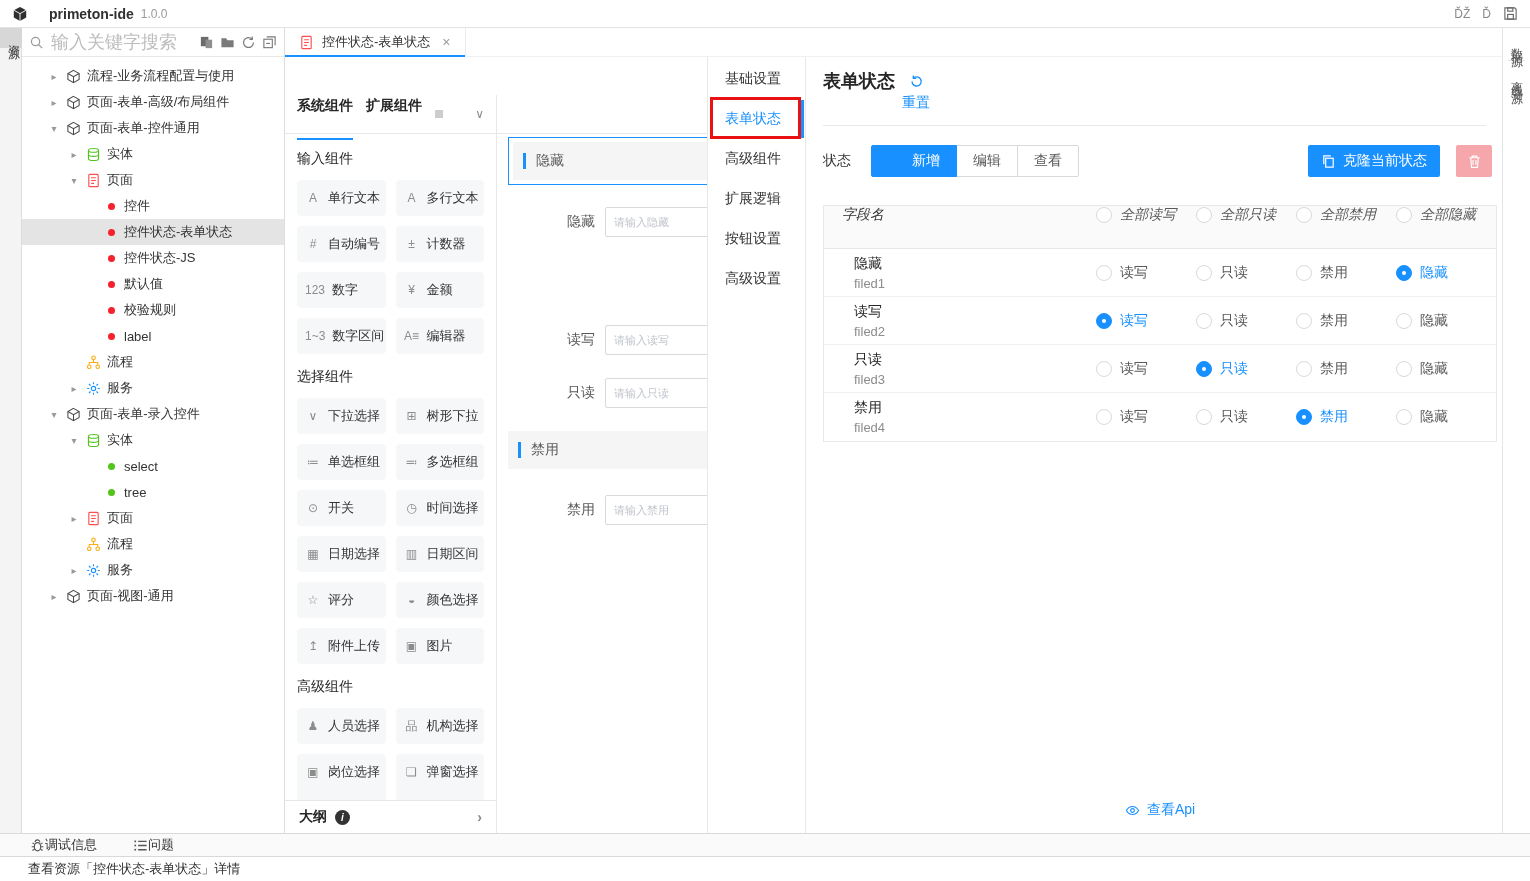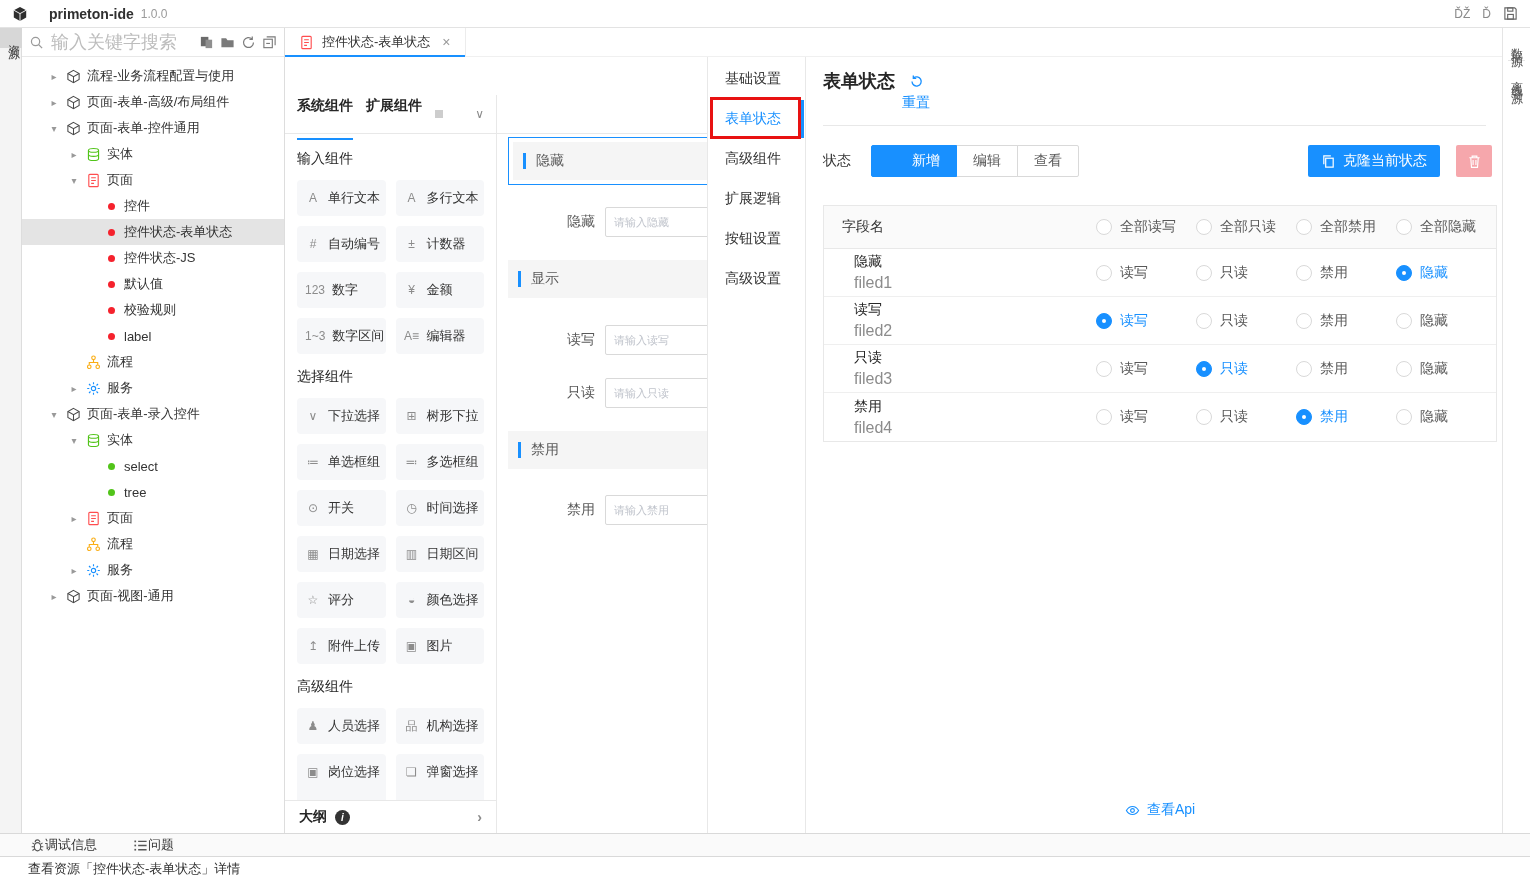--- a/index.html
+++ b/index.html
@@ -92,28 +92,28 @@
   .segbtn{height:32px;padding:0 16px;border:1px solid #d9d9d9;background:#fff;color:#595959;font-size:14px;
           display:flex;align-items:center;margin-left:-1px;cursor:pointer;position:relative;}
   .segbtn:first-child{border-radius:2px 0 0 2px;margin-left:0;padding-left:40px;}
   .segbtn:last-child{border-radius:0 2px 2px 0;}
   .segbtn.active{background:#1890ff;border-color:#1890ff;color:#fff;z-index:2;}
   .clone{position:absolute;right:57px;top:0;height:32px;background:#1890ff;color:#fff;border:0;border-radius:2px;
          padding:0 13px;display:flex;align-items:center;gap:7px;font-size:14px;cursor:pointer;}
   .trash{position:absolute;right:5px;top:0;width:36px;height:32px;background:#f6a7ac;border:0;border-radius:2px;
          display:flex;align-items:center;justify-content:center;cursor:pointer;}
   .stable{position:absolute;left:17px;right:5px;top:148px;border:1px solid #e8e8e8;font-size:14px;}
-  .thead{height:43px;background:#fafafa;display:flex;align-items:center;border-bottom:1px solid #e8e8e8;}
+  .thead{height:43px;background:#fafafa;display:flex;align-items:flex-start;border-bottom:1px solid #e8e8e8;font-style:italic;}
   .fieldcol{flex:1;padding-left:18px;color:#333;}
   .optcol{width:100px;display:flex;align-items:center;gap:8px;color:#595959;}
   .srow{height:48px;display:flex;align-items:center;border-bottom:1px solid #efefef;}
   .srow:last-child{border-bottom:0;}
   .namecell{flex:1;padding-left:30px;display:flex;flex-direction:column;justify-content:center;gap:3px;}
   .fname{color:#262626;font-size:14px;}
-  .fid{color:#8c8c8c;font-size:16px;}
+  .fid{color:#8c8c8c;font-size:13px;}
   .radio{width:16px;height:16px;border-radius:50%;border:1px solid #d9d9d9;background:#fff;flex:none;position:relative;cursor:pointer;}
   .radio.on{background:#1890ff;border-color:#1890ff;}
   .radio.on::after{content:"";position:absolute;left:5px;top:5px;width:4px;height:4px;border-radius:50%;background:#fff;}
   .optcol.on{color:#1890ff;}
   .apirow{position:absolute;left:17px;right:5px;bottom:14px;display:flex;justify-content:center;align-items:center;gap:7px;
           color:#1890ff;font-size:14px;cursor:pointer;}
   
   .rightrail{position:absolute;right:0;top:28px;width:28px;bottom:48px;background:#fff;border-left:1px solid #e5e5e5;}
   .vtab{writing-mode:vertical-rl;text-orientation:upright;font-size:12px;color:#555;letter-spacing:4px;
         padding:10px 0;margin:0 auto;text-align:center;cursor:pointer;}
@@ -541,24 +541,20 @@
     <div class="chead"></div>
     <div class="selbox">
       <div class="secbar">
         <span class="accent"></span>
         <span>隐藏</span>
       </div>
     </div>
     <div class="frow f1">
       <span class="flabel">隐藏</span>
       <input class="finput" readonly="" placeholder="请输入隐藏" style="">
-    </div>
-    <div class="secbar bar2">
-      <span class="accent"></span>
-      <span>显示</span>
     </div>
     <div class="frow f2">
       <span class="flabel">读写</span>
       <input class="finput" readonly="" placeholder="请输入读写" style="">
     </div>
     <div class="frow f3">
       <span class="flabel">只读</span>
       <input class="finput" readonly="" placeholder="请输入只读" style="">
     </div>
     <div class="secbar bar3">

